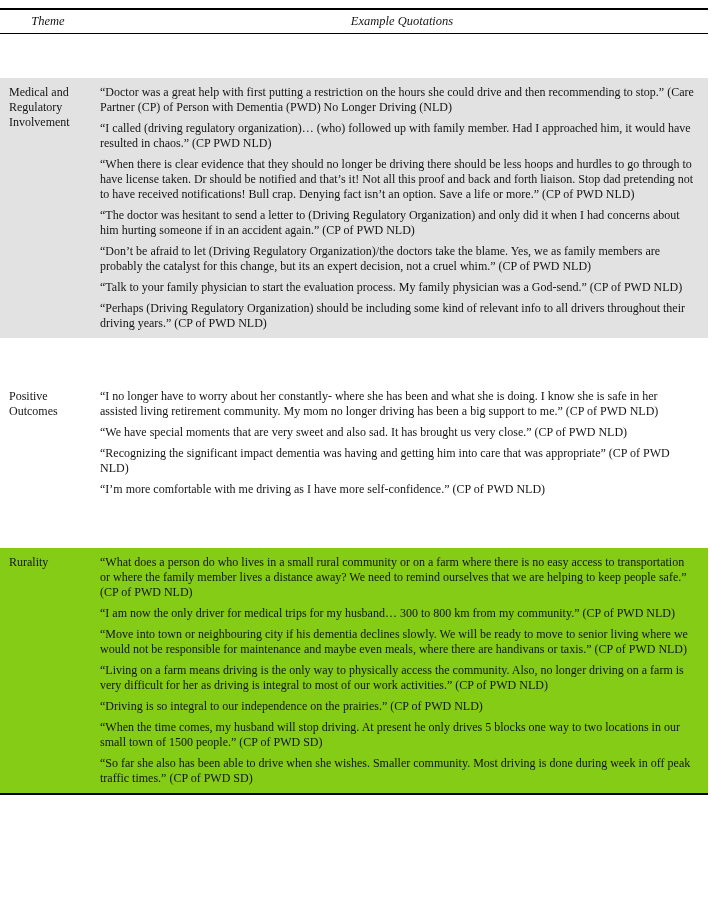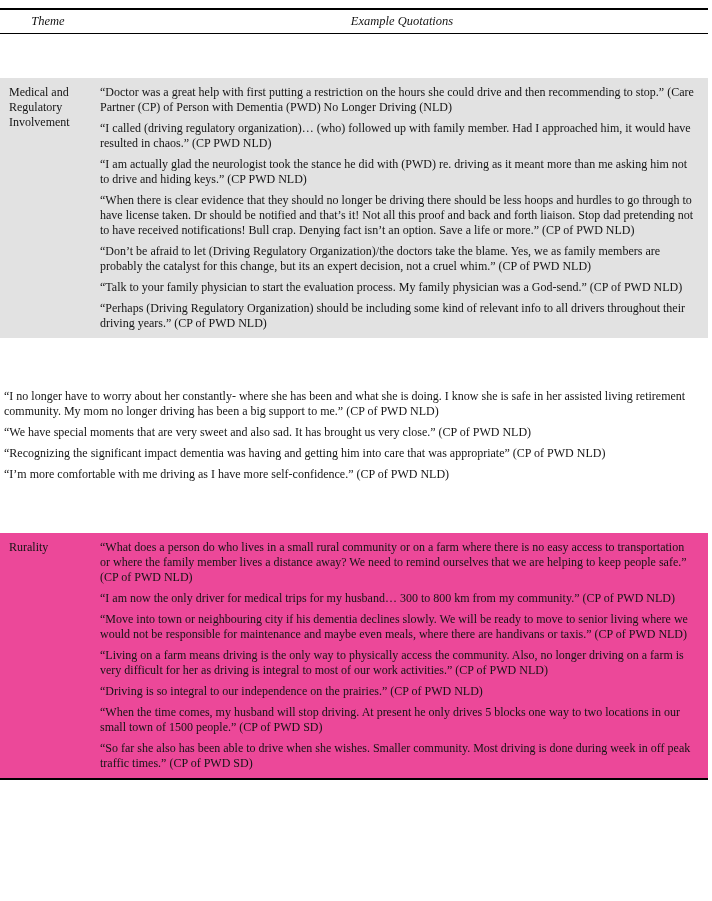--- a/index.html
+++ b/index.html
@@ -69,36 +69,37 @@
     <div class="header-row">
       <div class="header-cell theme-col">Theme</div>
       <div class="header-cell quotes-col">Example Quotations</div>
     </div>
     <div id="table-body">
         <div class="row" style="background: rgb(226, 226, 226);">
           <div class="theme-cell">Medical and Regulatory Involvement</div>
           <div class="quotes-cell">
             <p class="quote">“Doctor was a great help with first putting a restriction on the hours she could drive and then recommending to stop.” (Care Partner (CP) of Person with Dementia (PWD) No Longer Driving (NLD)</p>
             <p class="quote">“I called (driving regulatory organization)… (who) followed up with family member. Had I approached him, it would have resulted in chaos.” (CP PWD NLD)</p>
-            <p class="quote">“I am actually glad the neurologist took the stance he did with (PWD) re. driving as it meant more than me asking him not to drive and hiding keys.” (CP PWD NLD)</p>
             <p class="quote">“When there is clear evidence that they should no longer be driving there should be less hoops and hurdles to go through to have license taken. Dr should be notified and that’s it! Not all this proof and back and forth liaison. Stop dad pretending not to have received notifications! Bull crap. Denying fact isn’t an option. Save a life or more.” (CP of PWD NLD)</p>
+            <p class="quote">“The doctor was hesitant to send a letter to (Driving Regulatory Organization) and only did it when I had concerns about him hurting someone if in an accident again.” (CP of PWD NLD)</p>
             <p class="quote">“Don’t be afraid to let (Driving Regulatory Organization)/the doctors take the blame. Yes, we as family members are probably the catalyst for this change, but its an expert decision, not a cruel whim.” (CP of PWD NLD)</p>
             <p class="quote">“Talk to your family physician to start the evaluation process. My family physician was a God-send.” (CP of PWD NLD)</p>
             <p class="quote">“Perhaps (Driving Regulatory Organization) should be including some kind of relevant info to all drivers throughout their driving years.” (CP of PWD NLD)</p>
           </div>
         </div>
         <div class="row">
+          <div class="theme-cell">Positive Outcomes</div>
           <div class="quotes-cell">
             <p class="quote">“I no longer have to worry about her constantly- where she has been and what she is doing. I know she is safe in her assisted living retirement community. My mom no longer driving has been a big support to me.” (CP of PWD NLD)</p>
             <p class="quote">“We have special moments that are very sweet and also sad. It has brought us very close.” (CP of PWD NLD)</p>
             <p class="quote">“Recognizing the significant impact dementia was having and getting him into care that was appropriate” (CP of PWD NLD)</p>
             <p class="quote">“I’m more comfortable with me driving as I have more self-confidence.” (CP of PWD NLD)</p>
           </div>
         </div>
-        <div class="row" style="background: #ec4899;">
+        <div class="row" style="background: #84cc16;">
           <div class="theme-cell">Rurality</div>
           <div class="quotes-cell">
             <p class="quote">“What does a person do who lives in a small rural community or on a farm where there is no easy access to transportation or where the family member lives a distance away? We need to remind ourselves that we are helping to keep people safe.” (CP of PWD NLD)</p>
             <p class="quote">“I am now the only driver for medical trips for my husband… 300 to 800 km from my community.” (CP of PWD NLD)</p>
             <p class="quote">“Move into town or neighbouring city if his dementia declines slowly. We will be ready to move to senior living where we would not be responsible for maintenance and maybe even meals, where there are handivans or taxis.” (CP of PWD NLD)</p>
             <p class="quote">“Living on a farm means driving is the only way to physically access the community. Also, no longer driving on a farm is very difficult for her as driving is integral to most of our work activities.” (CP of PWD NLD)</p>
             <p class="quote">“Driving is so integral to our independence on the prairies.” (CP of PWD NLD)</p>
             <p class="quote">“When the time comes, my husband will stop driving. At present he only drives 5 blocks one way to two locations in our small town of 1500 people.” (CP of PWD SD)</p>
             <p class="quote">“So far she also has been able to drive when she wishes. Smaller community. Most driving is done during week in off peak traffic times.” (CP of PWD SD)</p>
           </div>

